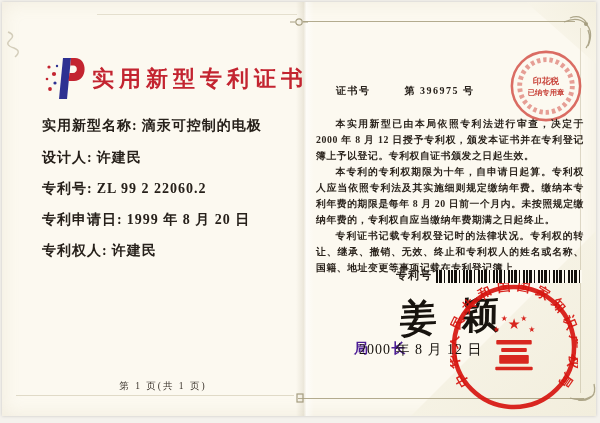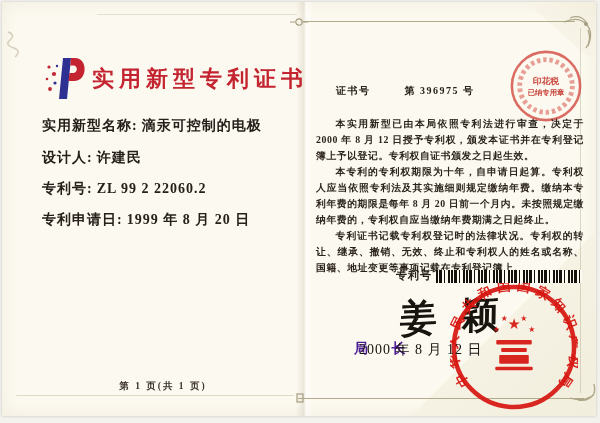--- a/index.html
+++ b/index.html
@@ -36,21 +36,21 @@
   }
   .lp-logo{left:40px;top:50px;z-index:3;}
   .field-row{left:40px;z-index:3;font-size:14px;font-weight:bold;color:#26201a;letter-spacing:1px;white-space:nowrap;}
   .field-row .val{margin-left:4px;}
   .lp-statement{
     left:40px;top:306px;width:242px;z-index:3;
     font-size:11px;font-weight:bold;color:#26201a;line-height:26px;
     text-indent:2em;text-align:justify;letter-spacing:1.2px;
   }
   .lp-footer{left:40px;top:378px;width:242px;z-index:3;text-align:center;
-    font-size:9.5px;font-weight:bold;color:#3a332b;letter-spacing:2px;}
+    font-size:9.5px;font-weight:normal;color:#3a332b;letter-spacing:2px;}
   .edge-line{background:#c8c1a6;z-index:2;}
   
   .rp-border-top{left:301px;top:19px;width:272px;height:1px;background:#b3ab8e;z-index:2;}
   .rp-border-bottom{left:296px;top:396px;width:286px;height:1px;background:#b3ab8e;z-index:2;}
   .rp-border-right{left:578px;top:26px;width:1px;height:365px;background:rgba(170,160,128,.38);z-index:2;}
   .certno{left:334px;top:82px;z-index:3;font-size:10px;font-weight:bold;color:#26201a;
     letter-spacing:1.5px;white-space:nowrap;}
   .certno .cv{margin-left:30px;}
   .rp-body{
     left:314px;top:114px;width:268px;z-index:3;
@@ -111,20 +111,23 @@
   </div>
   <div class="abs field-row" style="top:147px;">
     <span>设计人:</span><span class="val">许建民</span>
   </div>
   <div class="abs field-row" style="top:178px;">
     <span>专利号:</span><span class="val">ZL 99 2 22060.2</span>
   </div>
   <div class="abs field-row" style="top:209px;">
     <span>专利申请日:</span><span class="val">1999 年 8 月 20 日</span>
   </div>
+  <div class="abs field-row" style="top:240px;">
+    <span>专利权人:</span><span class="val">许建民</span>
+  </div>
 
   <div class="abs lp-footer">第 1 页(共 1 页)</div>
 
   <div class="abs rp-border-top"></div>
   <div class="abs rp-border-bottom"></div>
   <div class="abs rp-border-right"></div>
   <svg class="abs ornament" style="left:288px;top:13px;" width="18" height="14" viewBox="0 0 18 14">
     <circle cx="9" cy="7" r="3.2" fill="none" stroke="#a59d80" stroke-width="1.2"></circle>
     <path d="M0 7 h5 M13 7 h5" stroke="#a59d80" stroke-width="1.2"></path>
   </svg>

